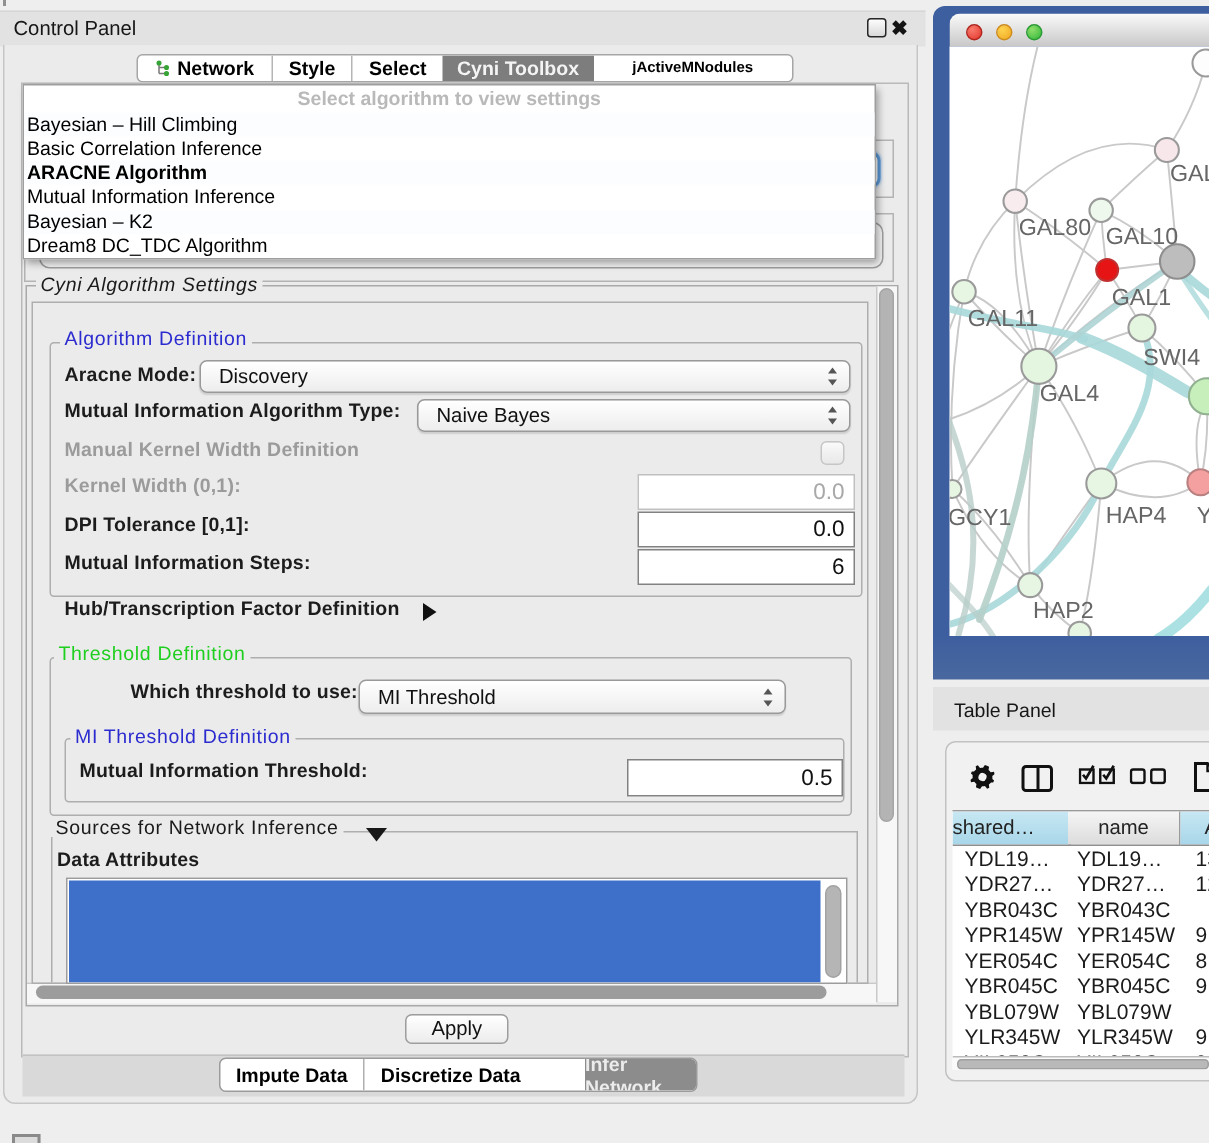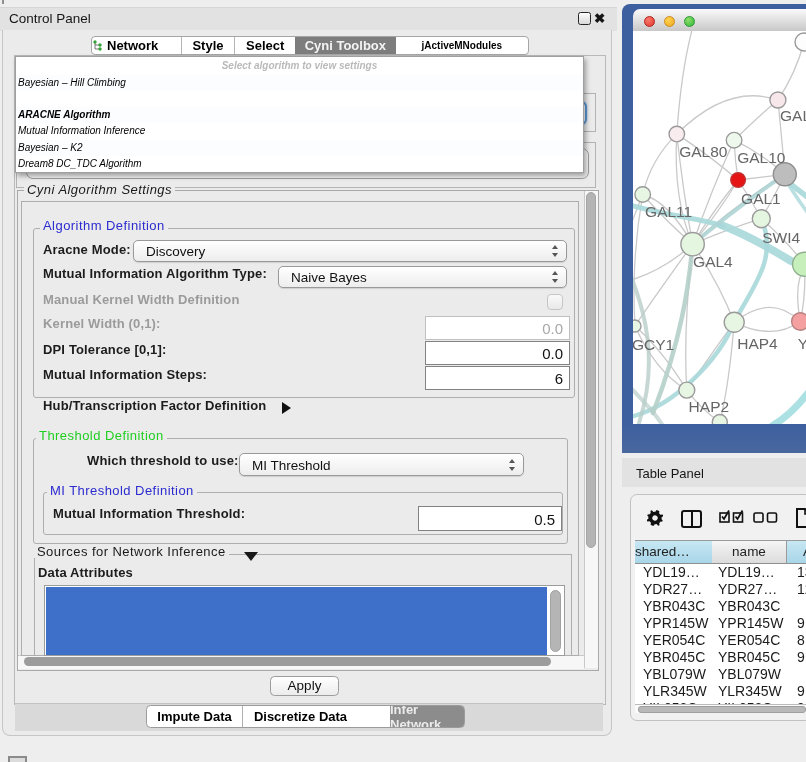--- a/index.html
+++ b/index.html
@@ -26,21 +26,21 @@
 
 <div class="abs" style="left:0;top:7px;width:617px;height:23px;background:#e2e2e2;border-top:1px solid #d6d6d6;"></div>
 <div class="abs" style="left:9px;top:11px;font-size:13.5px;color:#161616;">Control Panel</div>
 
 <div class="abs" style="left:578px;top:12px;width:11px;height:11px;border:1.8px solid #262626;border-radius:2.5px;background:linear-gradient(#fdfdfd,#d8d8d8);"></div>
 <div class="abs" style="left:594px;top:10px;font-size:13.5px;font-weight:bold;color:#141414;">✖</div>
 
 <div class="abs" style="left:2px;top:30px;width:608px;height:705px;background:#ebebeb;border:1px solid #c6c6c6;border-top:none;border-radius:0 0 8px 8px;"></div>
 
 <div class="abs" style="left:91px;top:36px;width:436px;height:17px;background:#fff;border:1px solid #a6a6a6;border-radius:4px;overflow:hidden;display:flex;">
-  <div style="width:89px;display:flex;align-items:center;border-right:1px solid #b5b5b5;">
+  <div style="width:89px;display:flex;align-items:center;justify-content:center;border-right:1px solid #b5b5b5;">
     <svg width="11" height="12" viewBox="0 0 11 12" style="margin-right:4px;">
       <path d="M3 2 L3 9 M3 5 L8 5 M3 9 L8 9" stroke="#777" stroke-width="1" fill="none"></path>
       <circle cx="3" cy="2" r="1.7" fill="#36a336"></circle>
         <circle cx="8" cy="5" r="1.7" fill="#36a336"></circle>
         <circle cx="8" cy="9" r="1.7" fill="#36a336"></circle>
     </svg>
     <span style="font-size:13px;font-weight:bold;">Network</span>
     </div>
   <div style="width:53px;display:flex;align-items:center;justify-content:center;border-right:1px solid #b5b5b5;font-size:13px;font-weight:bold;">Style</div>
   <div style="width:60px;display:flex;align-items:center;justify-content:center;font-size:13px;font-weight:bold;">Select</div>
@@ -132,26 +132,27 @@
 
 <div class="abs" style="left:270px;top:676px;width:67px;height:18px;border:1px solid #9d9d9d;border-radius:4.5px;background:linear-gradient(#ffffff,#ececec);text-align:center;font-size:13.5px;line-height:18px;color:#111;">Apply</div>
 
 <div class="abs" style="left:15px;top:703px;width:588px;height:27px;background:#d9d9d9;border-top:1px solid #c2c2c2;"></div>
 <div class="abs" style="left:146px;top:705px;width:317px;height:21px;background:#fff;border:1px solid #9b9b9b;border-radius:4.5px;overflow:hidden;display:flex;">
   <div style="width:95px;border-right:1px solid #b0b0b0;display:flex;align-items:center;justify-content:center;font-size:13px;font-weight:bold;">Impute Data</div>
   <div style="width:115px;display:flex;align-items:center;justify-content:center;font-size:13px;font-weight:bold;">Discretize Data</div>
   <div style="flex:1;display:flex;align-items:center;justify-content:center;background:#8c8c8c;color:#ececec;font-size:13px;font-weight:bold;margin-left:32px;">Infer Network</div>
 </div>
 
-<div class="abs" style="left:15px;top:56px;width:567px;height:115px;background:#fff;border:1px solid #9f9f9f;box-shadow:2px 3px 5px rgba(0,0,0,0.35);z-index:50;font-size:10px;font-style:italic;">
+<div class="abs" style="left:15px;top:56px;width:567px;height:115px;background:#fff;border:1px solid #9f9f9f;box-shadow:2px 3px 5px rgba(0,0,0,0.35);z-index:50;font-size:13px;">
   <div style="position:absolute;left:0;top:1px;width:100%;text-align:center;color:#b9b9b9;font-weight:bold;line-height:16px;">Select algorithm to view settings</div>
   <div style="position:absolute;left:0;top:17.5px;width:100%;height:16.3px;background:#fbfdff;"></div>
   <div style="position:absolute;left:0;top:50.1px;width:100%;height:16.3px;background:#fbfdff;"></div>
   <div style="position:absolute;left:0;top:82.7px;width:100%;height:16.3px;background:#fbfdff;"></div>
   <div style="position:absolute;left:2px;top:17.5px;line-height:16.3px;color:#000;">Bayesian – Hill Climbing</div>
+  <div style="position:absolute;left:2px;top:33.8px;line-height:16.3px;color:#000;">Basic Correlation Inference</div>
   <div style="position:absolute;left:2px;top:50.1px;line-height:16.3px;color:#000;font-weight:bold;">ARACNE Algorithm</div>
   <div style="position:absolute;left:2px;top:66.4px;line-height:16.3px;color:#000;">Mutual Information Inference</div>
   <div style="position:absolute;left:2px;top:82.7px;line-height:16.3px;color:#000;">Bayesian – K2</div>
   <div style="position:absolute;left:2px;top:99px;line-height:16.3px;color:#000;">Dream8 DC_TDC Algorithm</div>
 </div>
 
 <div class="abs" style="left:622px;top:4px;width:184px;height:449px;background:linear-gradient(180deg,#3d5e9f 0%,#3d5e9f 93%,#49689f 100%);border-radius:8px 0 0 0;overflow:hidden;">
 
   <div style="position:absolute;left:11px;top:5px;width:173px;height:22px;background:linear-gradient(#fafafa,#c8c8c8);border-radius:7px 0 0 0;border-bottom:1px solid #8a8a8a;">
     <div style="position:absolute;left:10.5px;top:6.5px;width:11px;height:11px;border-radius:50%;background:radial-gradient(circle at 35% 30%,#fa7a6d,#e2372c);border:0.8px solid #b0251d;box-sizing:border-box;"></div>

